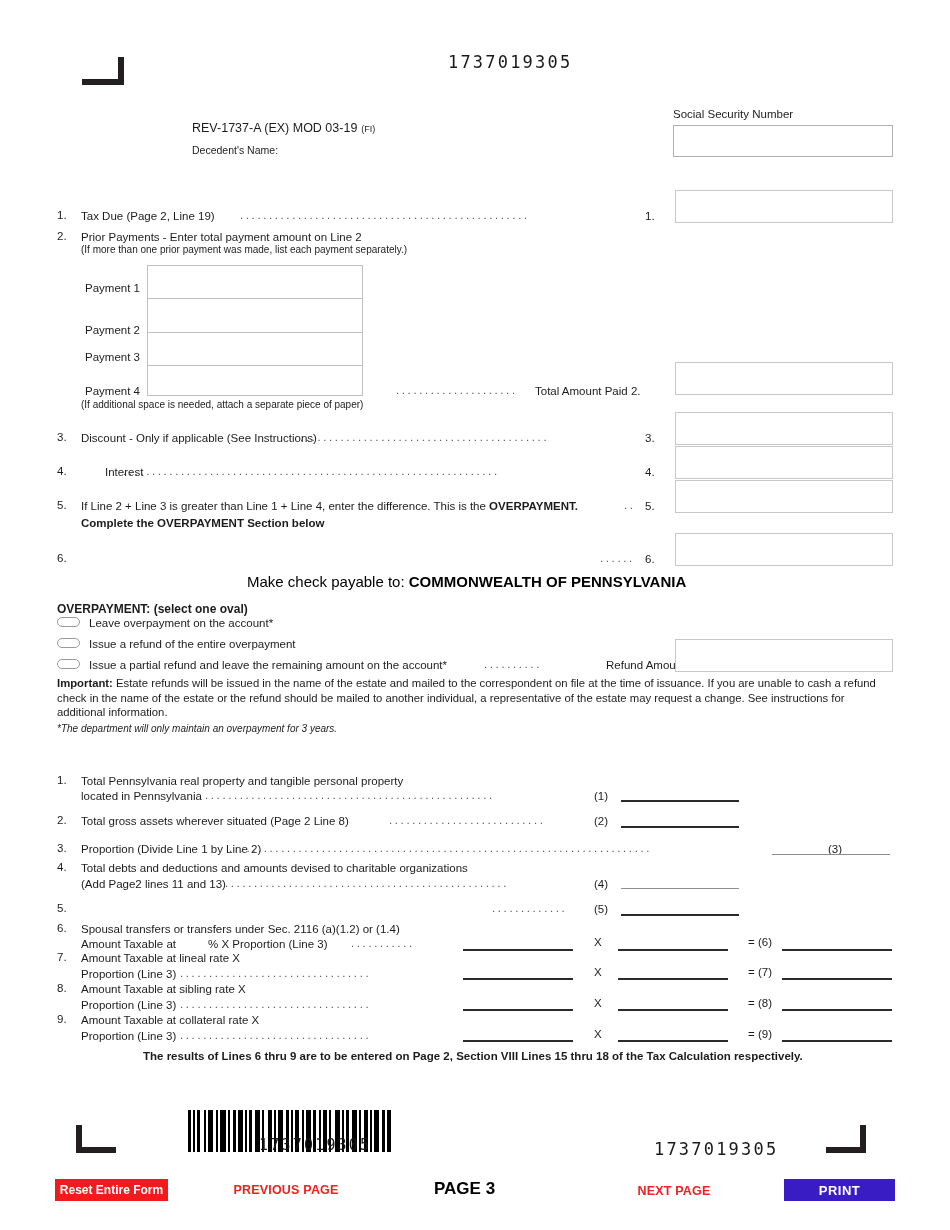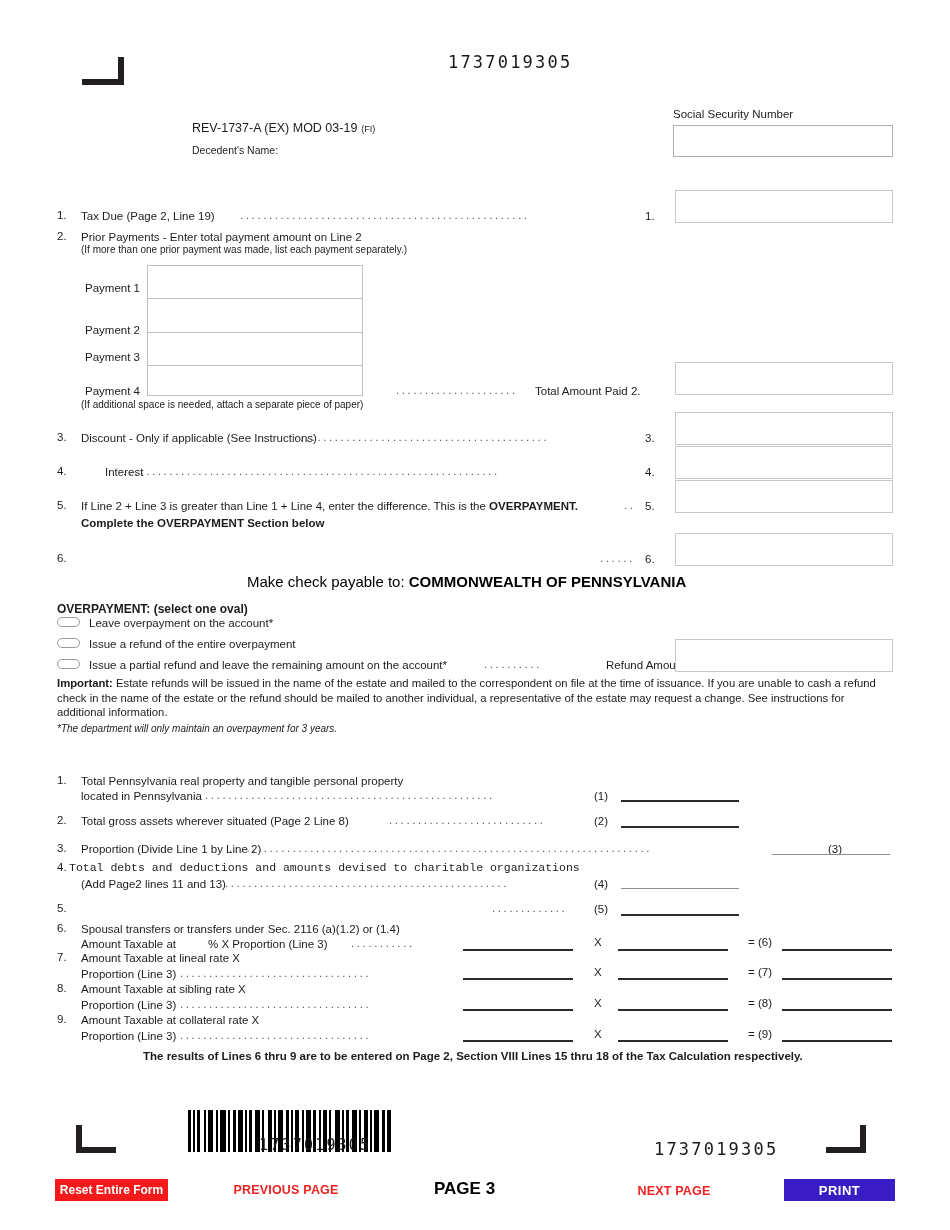--- a/index.html
+++ b/index.html
@@ -219,21 +219,21 @@
   <div class="t" style="left:594px; top:814px;">(2)</div>
   <div class="rule" style="left:621px; top:826px; width:118px;"></div>
 
   <div class="num" style="left:57px; top:842px;">3.</div>
   <div class="t" style="left:81px; top:842px;">Proportion (Divide Line 1 by Line 2)</div>
   <div class="dots" style="left:229px; top:842px; width:603px;">.........................................................................</div>
   <div class="t" style="left:828px; top:842px;">(3)</div>
   <div class="rule light" style="left:772px; top:854px; width:118px; background:#8d8d8d;"></div>
 
   <div class="num" style="left:57px; top:861px;">4.</div>
-  <div class="t" style="left:69px; top:861px;font-family:Liberation Mono, monospace;">Total debts and deductions and amounts devised to charitable organizations</div>
+  <div class="t" style="left:81px; top:861px;">Total debts and deductions and amounts devised to charitable organizations</div>
   <div class="t" style="left:81px; top:877px;">(Add Page2 lines 11 and 13)</div>
   <div class="dots" style="left:225px; top:877px; width:372px;">.................................................</div>
   <div class="t" style="left:594px; top:877px;">(4)</div>
   <div class="rule light" style="left:621px; top:888px; width:118px;"></div>
 
   <div class="num" style="left:57px; top:902px;">5.</div>
   <div class="dots" style="left:492px; top:902px; width:105px;">.............</div>
   <div class="t" style="left:594px; top:902px;">(5)</div>
   <div class="rule" style="left:621px; top:914px; width:118px;"></div>
 

